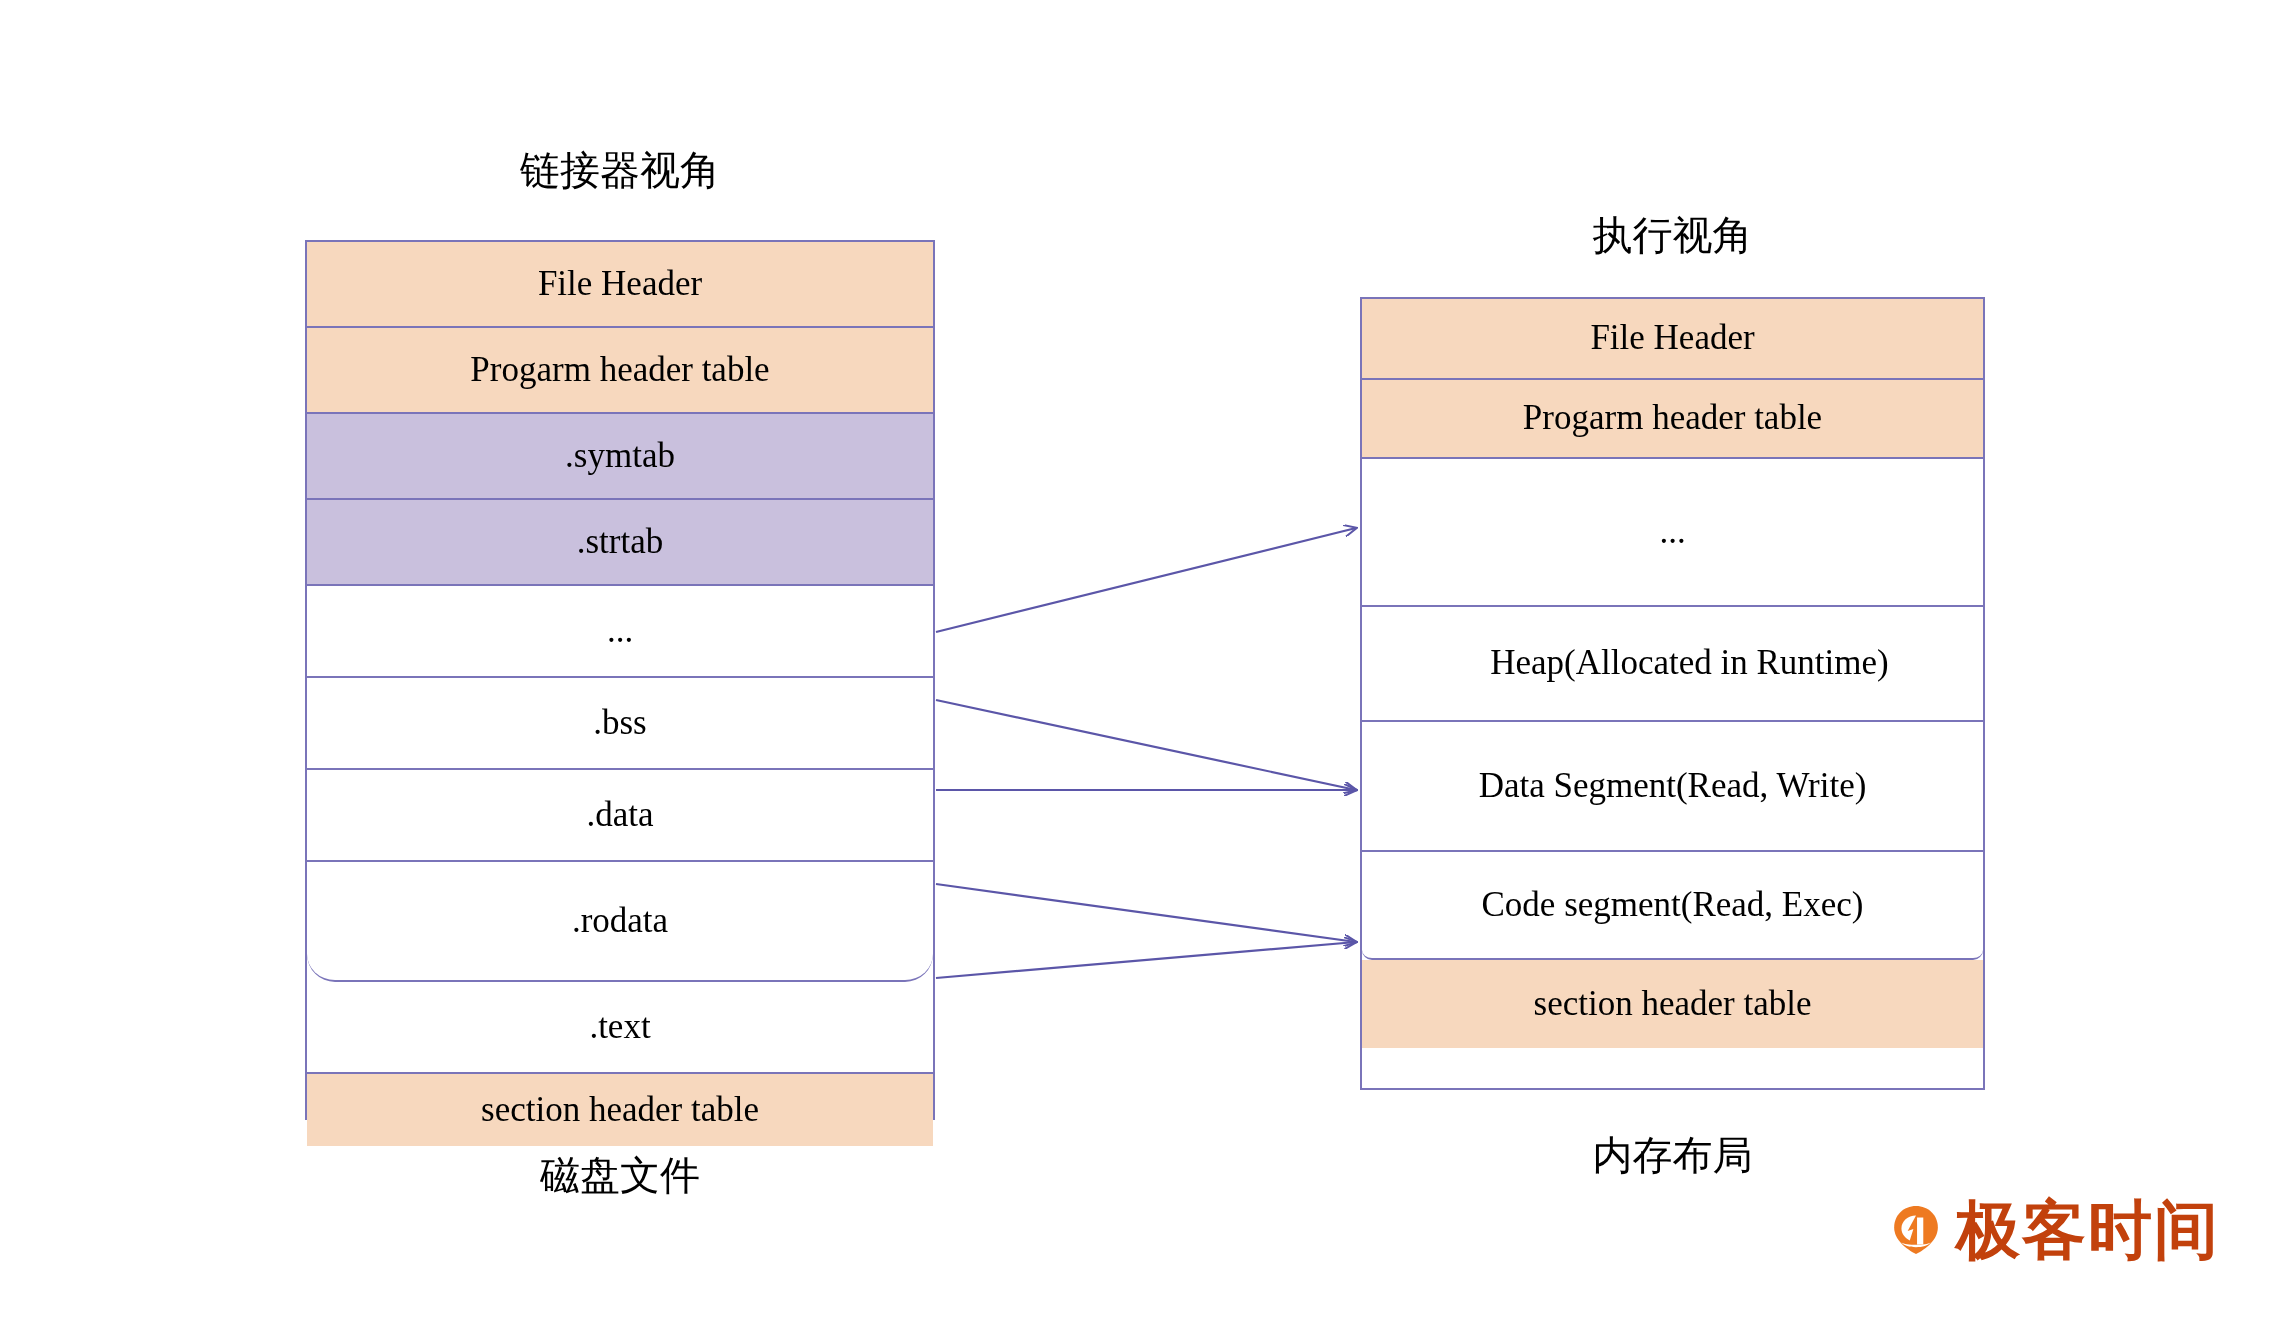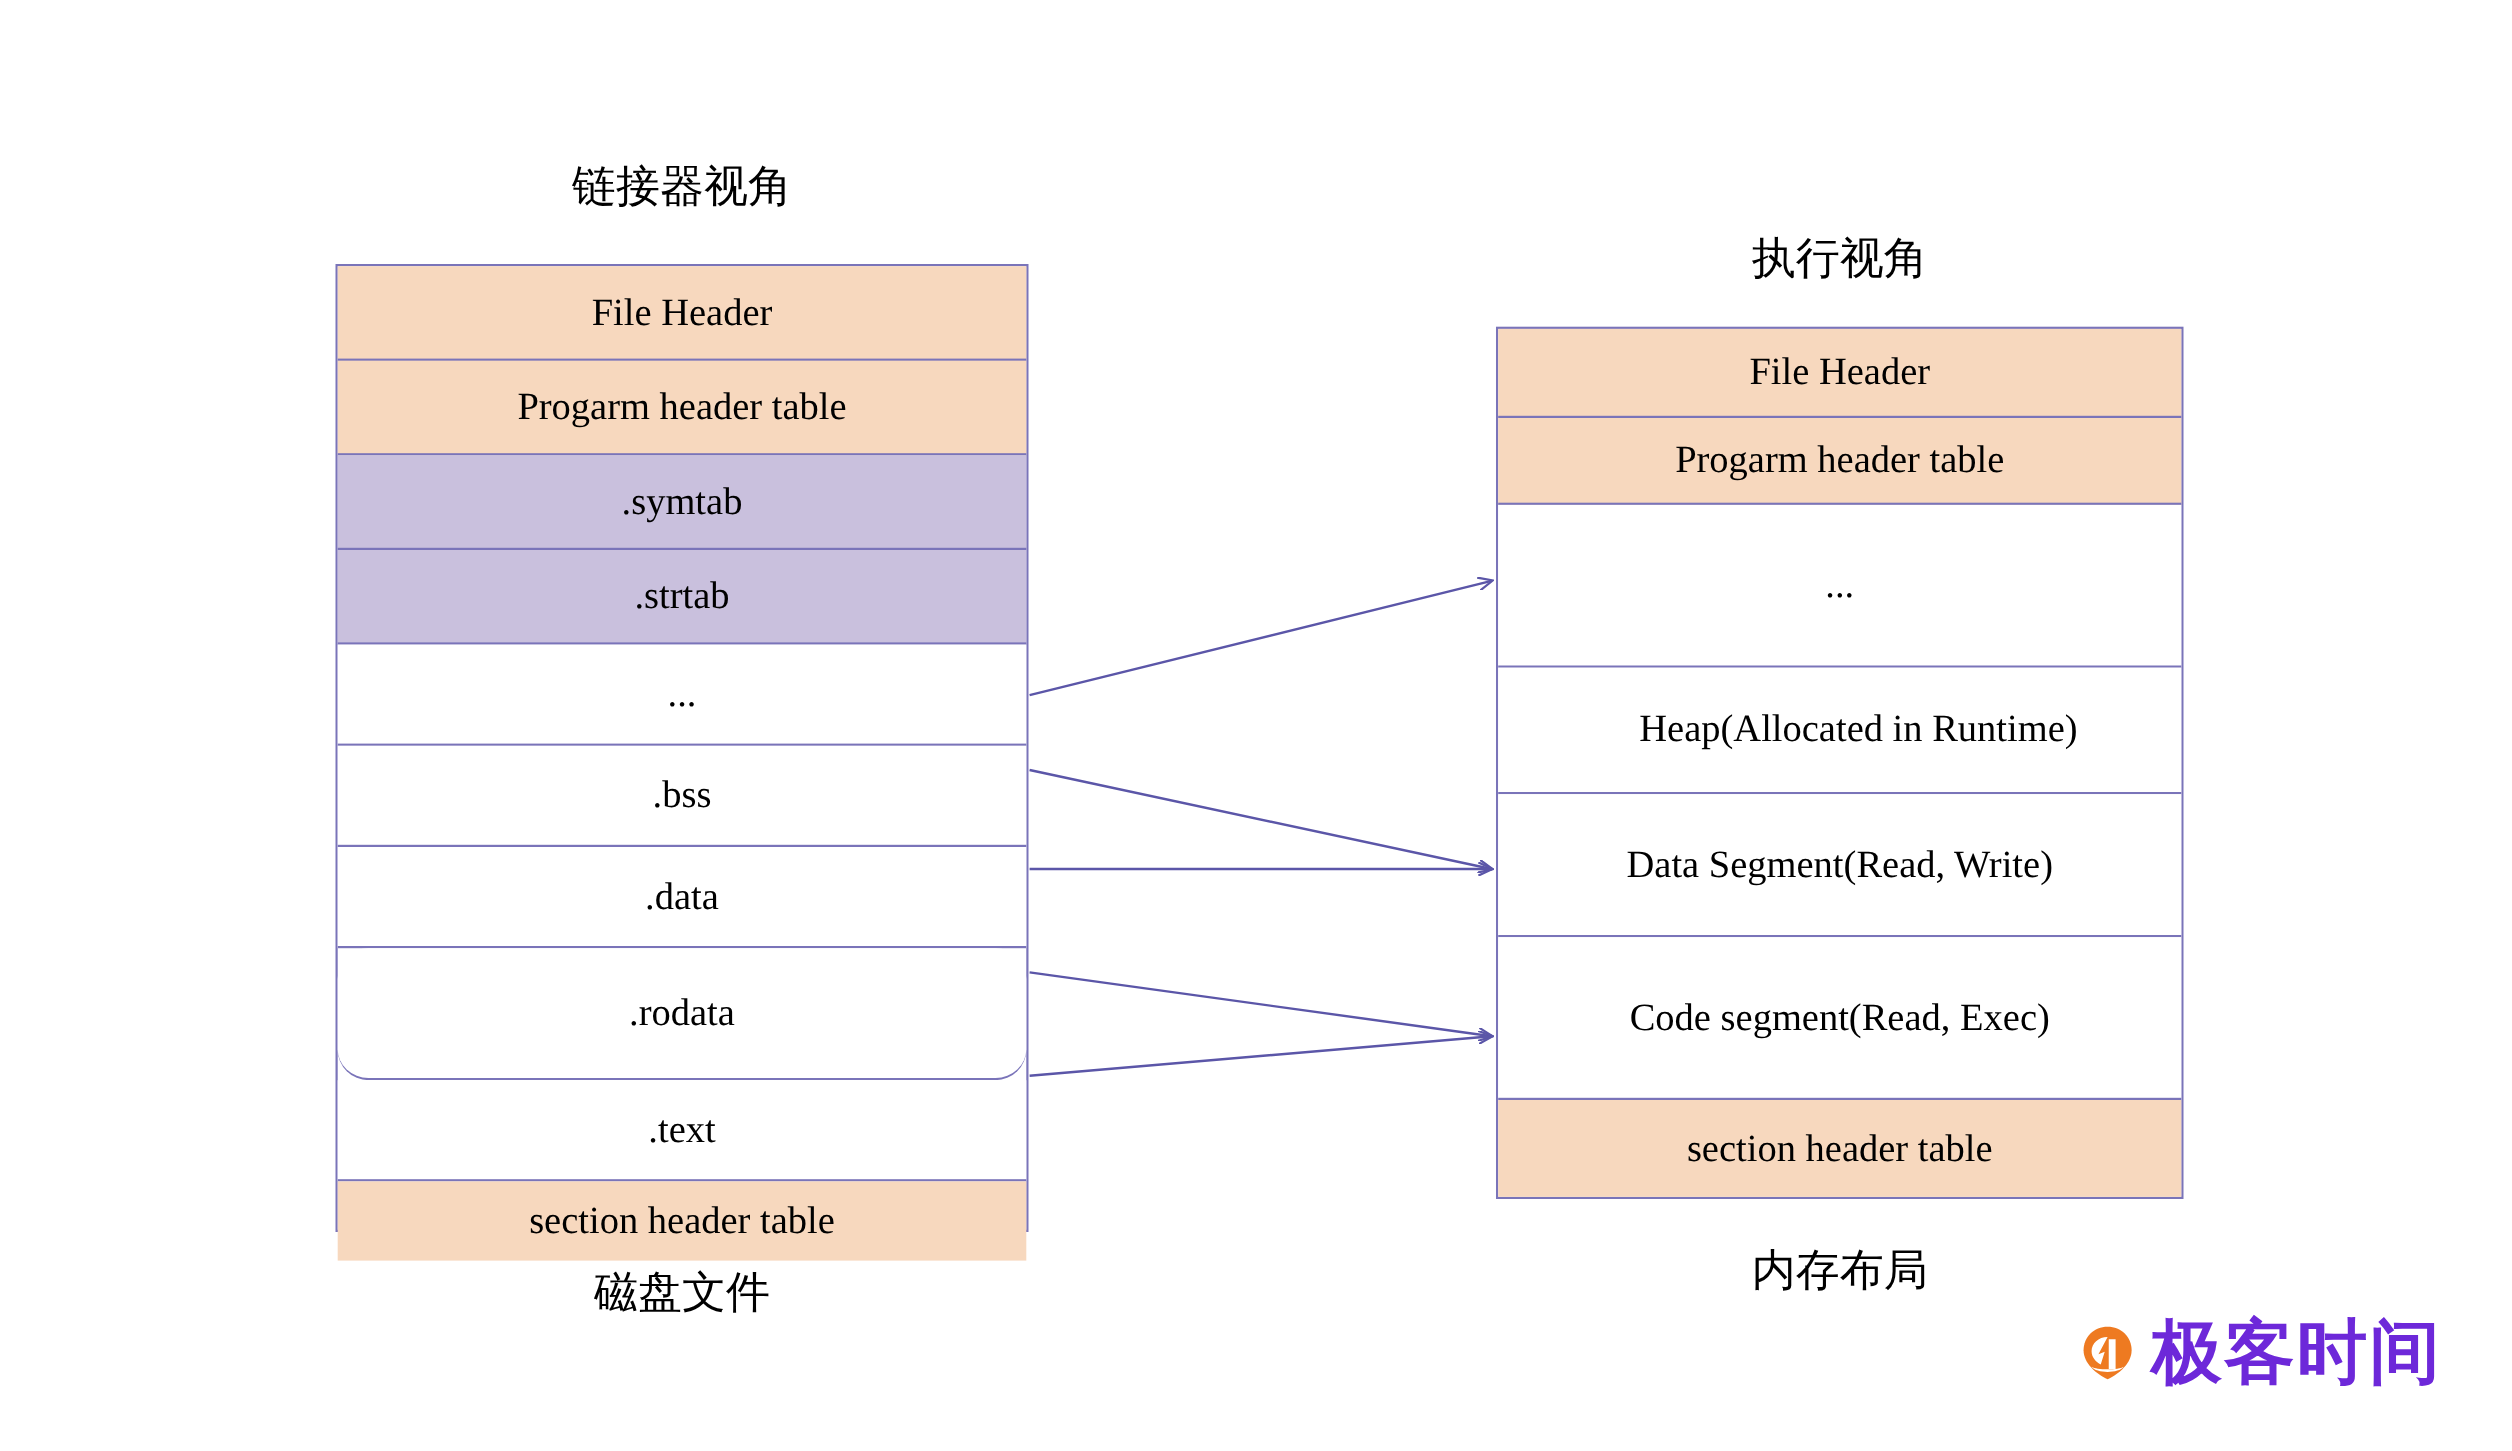--- a/index.html
+++ b/index.html
@@ -63,21 +63,21 @@
   #brand-logo{
     position:absolute;
     left:1890px;top:1182px;
     width:330px;height:96px;
     display:flex;align-items:center;
   }
   #brand-logo .logo-text{
     margin-left:14px;
     font-size:64px;
     letter-spacing:2px;
-    color:#6d28d9;
+    color:#c2410c;
     font-family:"DejaVu Sans","Liberation Sans",sans-serif;
     font-weight:bold;
     line-height:1;
     white-space:nowrap;
   }
 </style>
 </head>
 <body>
 
 <div class="stage">
@@ -130,21 +130,21 @@
       </div>
       <div class="row" style="height: 148px;">
         <span>...</span>
       </div>
       <div class="row" style="height: 115px; padding-left: 34px;">
         <span>Heap(Allocated in Runtime)</span>
       </div>
       <div class="row" style="height: 130px;">
         <span>Data Segment(Read, Write)</span>
       </div>
-      <div class="row" style="height: 148px;">
+      <div class="row" style="height: 108px; border-radius: 10px;">
         <span>Code segment(Read, Exec)</span>
       </div>
       <div class="row orange" style="height: 88px;">
         <span>section header table</span>
       </div>
     </div>
 
   <div class="caption" id="caption-memory-layout">内存布局</div>
 
   <svg id="arrow-layer" viewBox="0 0 2284 1319" width="2284" height="1319">

